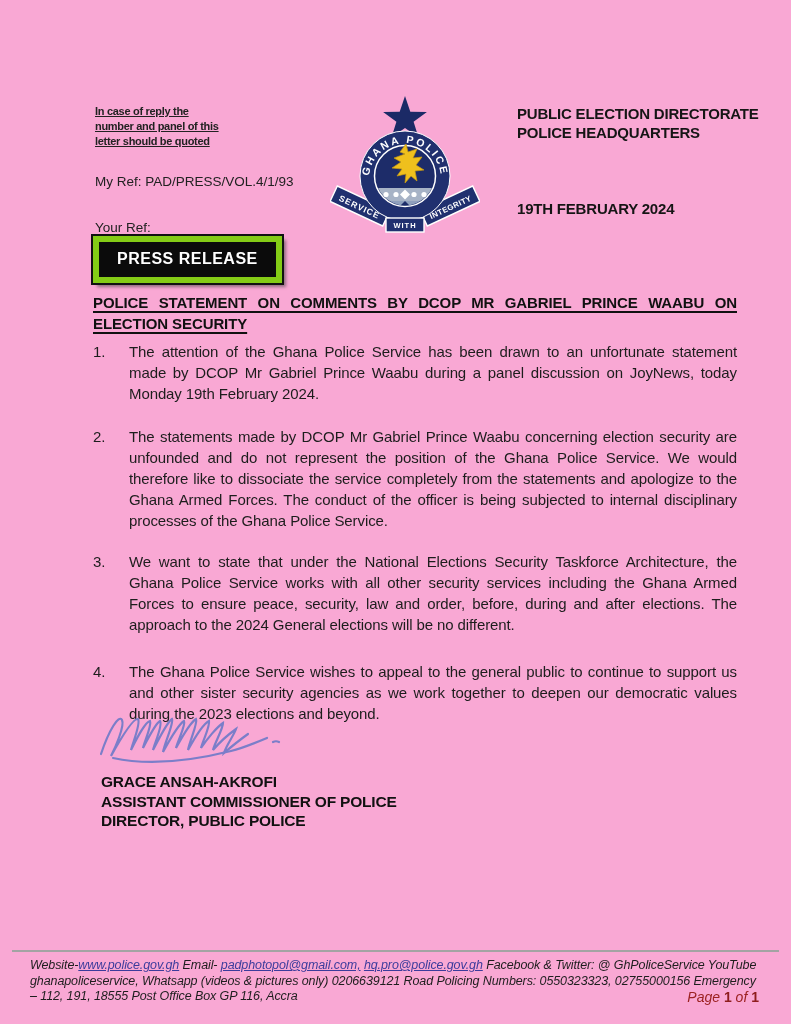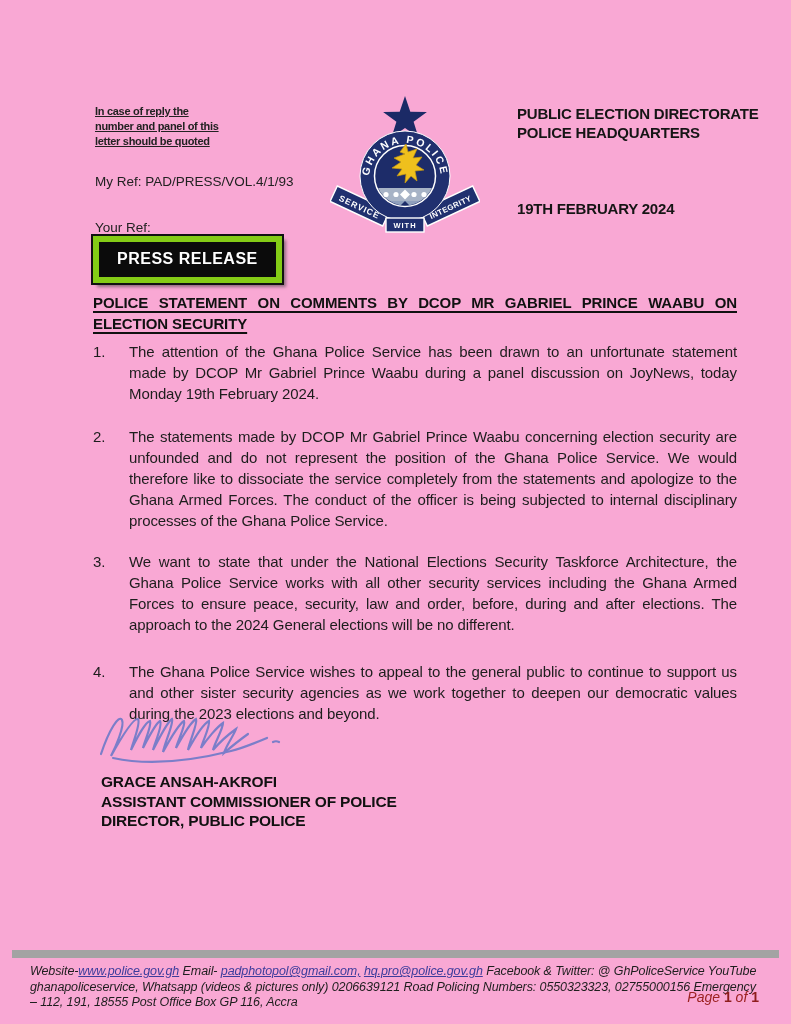--- a/index.html
+++ b/index.html
@@ -52,21 +52,21 @@
   .para.p3 { margin-bottom:26px; }
 
   
   .signature { position:absolute; left:95px; top:708px; width:210px; height:62px; }
   .signatory { position:absolute; left:93px; top:772px; font-size:15.5px; font-weight:bold;
                line-height:19.5px; color:#111; letter-spacing:-0.2px;margin-left:8px; }
 
   
   .footer {
     position:absolute; left:12px; right:12px; top:950px;
-    border-top:8px solid #a3a3a3; padding:6px 18px 0 18px;
+    border-top:2px solid #a3a3a3; padding:6px 18px 0 18px;
     font-size:12.5px; font-style:italic; line-height:15.5px; color:#1e1e1e;
     letter-spacing:-0.1px;
   }
   .footer .lnk { color:#3c3c9c; text-decoration:underline; }
   .page-indicator { position:absolute; right:32px; top:989px; font-size:14px;
                     font-style:italic; color:#9c2222; }
   .page-indicator b { font-style:normal; font-weight:bold; color:#8e1d1d; }
 </style>
 </head>
 <body>

